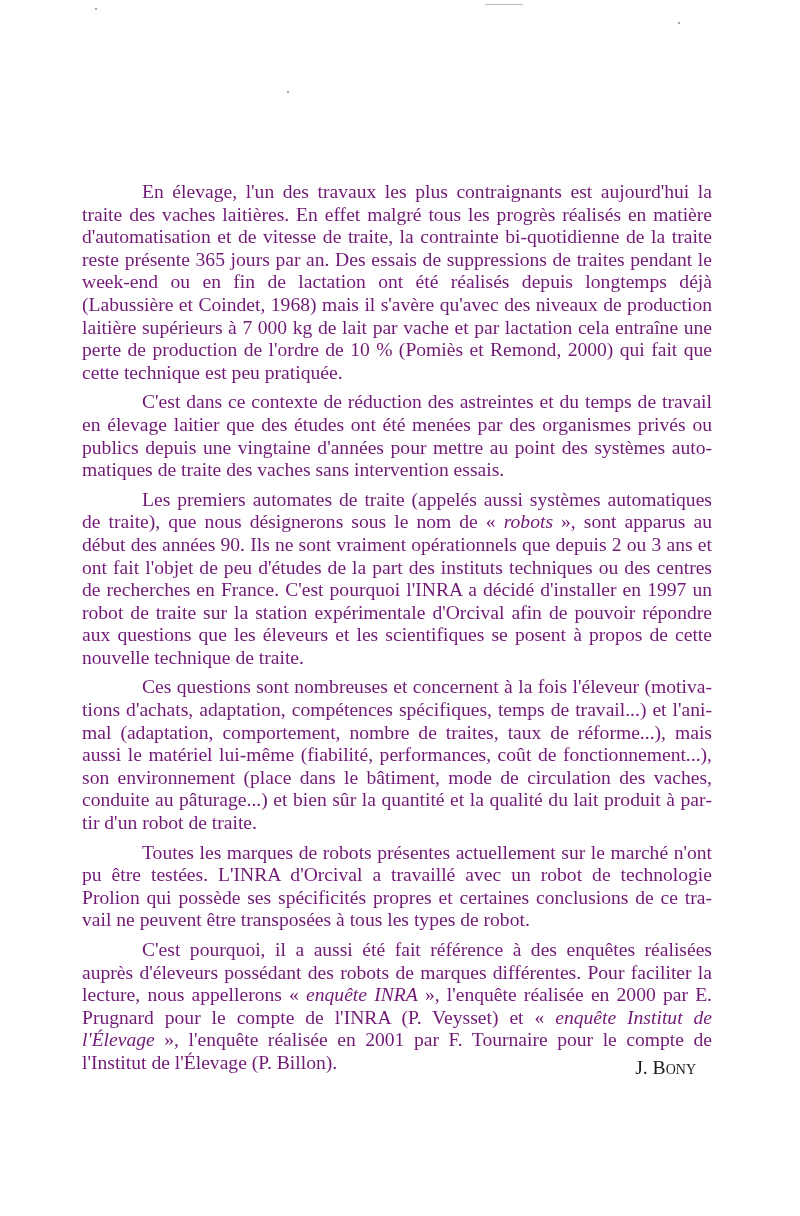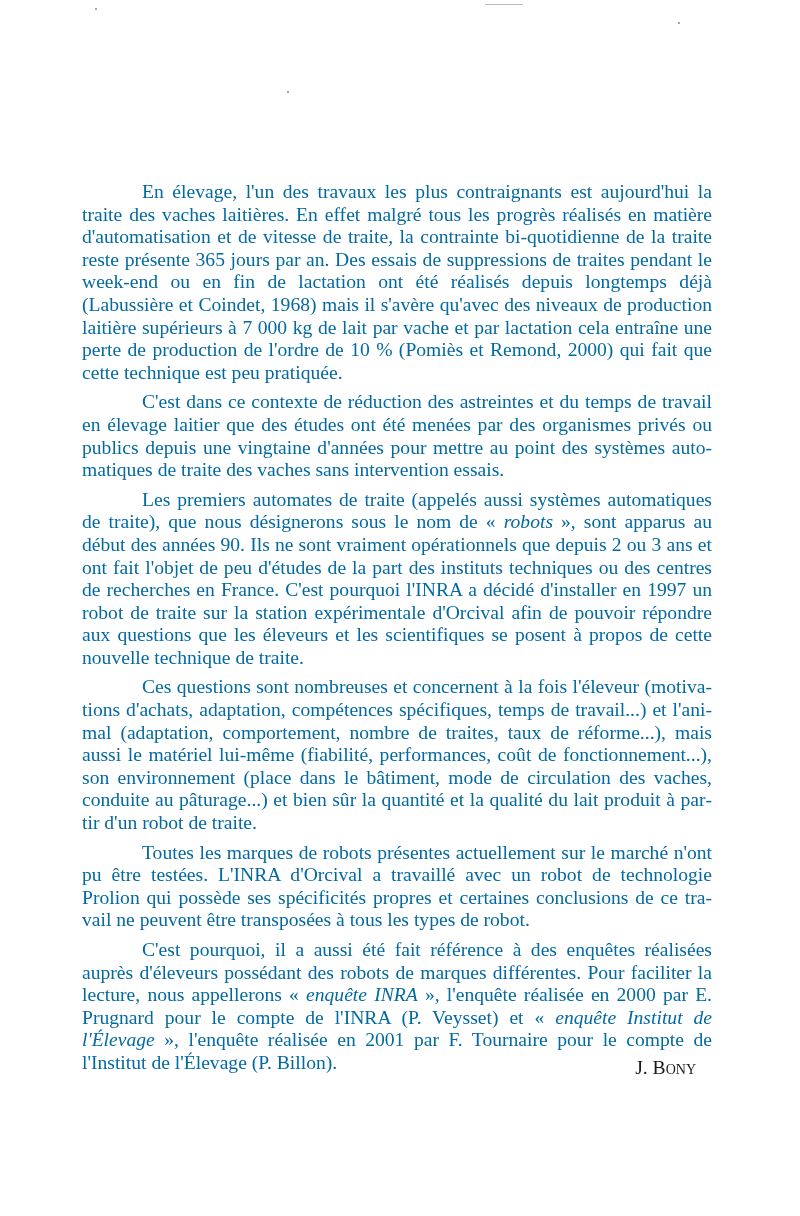--- a/index.html
+++ b/index.html
@@ -5,21 +5,21 @@
   html, body { margin: 0; padding: 0; background: #ffffff; }
   body { width: 800px; height: 1216px; position: relative; overflow: hidden; }
   .page {
     position: absolute;
     left: 82px;
     top: 181px;
     width: 630px;
     font-family: "Liberation Serif", "DejaVu Serif", serif;
     font-size: 19.6px;
     line-height: 22.6px;
-    color: #0369a1;
+    color: #701a75;
     text-align: justify;
     hyphens: manual;
   }
   .para { margin: 0 0 7px 0; text-indent: 60px; }
   .para.first { text-indent: 60px; }
   .author {
     position: absolute;
     right: 104px;
     top: 1057px;
     font-family: "Liberation Serif", "DejaVu Serif", serif;

